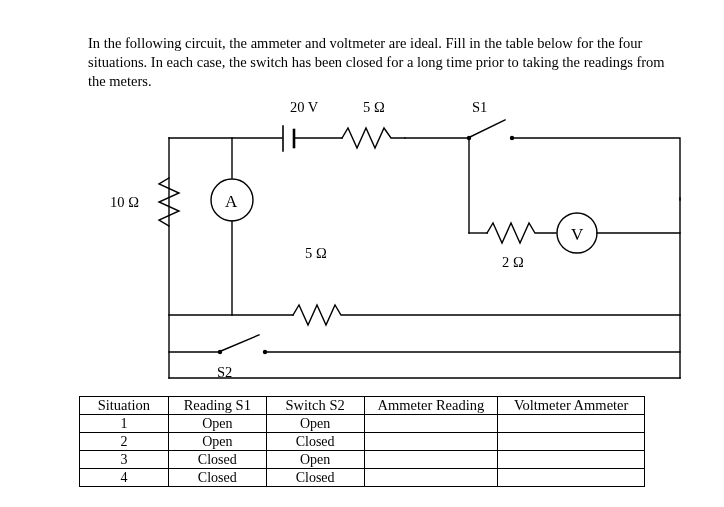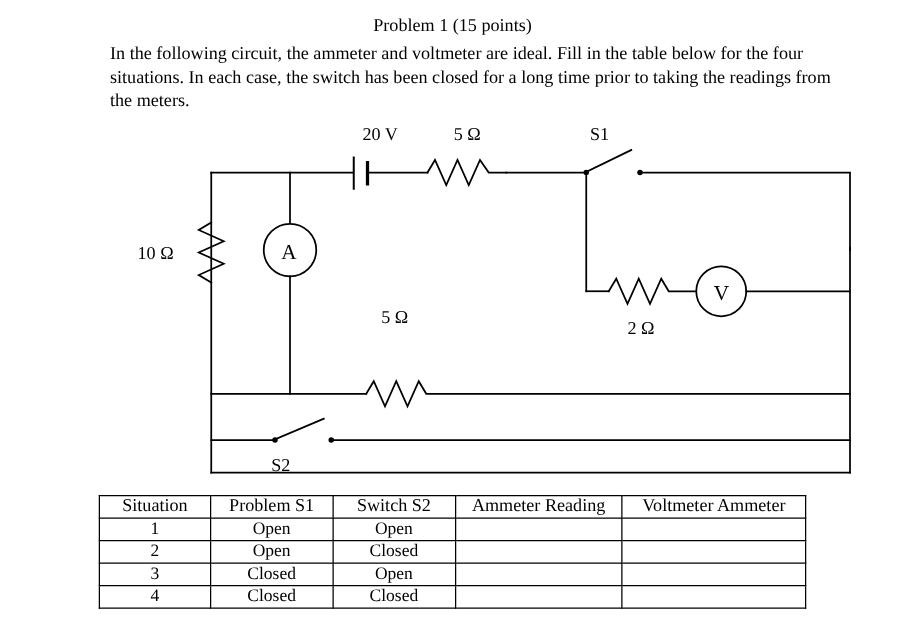--- a/index.html
+++ b/index.html
@@ -86,21 +86,20 @@
     font-family: "Liberation Serif", serif;
     font-size: 17px;
     fill: #000000;
   }
 </style>
 </head>
 <body>
 
 <div class="page">
 
-  <div class="title">Problem 1 (15 points)</div>
 
   <div class="intro">In the following circuit, the ammeter and voltmeter are ideal.  Fill in the table below for the four situations. In each case, the switch has been closed for a long time prior to taking the readings from the meters.</div>
 
   <div class="circuit">
     <svg width="724" height="290" viewBox="0 0 724 290" xmlns="http://www.w3.org/2000/svg">
       <g fill="none" stroke="#000000" stroke-width="1.4" stroke-linecap="square">
 
         <path d="M 144 48 L 144 288"></path>
 
         <path d="M 144 48 L 257 48"></path>
@@ -163,21 +162,21 @@
       <colgroup>
         <col class="c0">
           <col class="c1">
           <col class="c2">
           <col class="c3">
           <col class="c4">
       </colgroup>
       <thead>
         <tr>
           <th>Situation</th>
-          <th>Problem S1</th>
+          <th>Reading S1</th>
           <th>Switch S2</th>
           <th>Ammeter Reading</th>
           <th>Voltmeter Ammeter</th>
         </tr>
       </thead>
       <tbody>
         <tr>
           <td>1</td>
           <td>Open</td>
           <td>Open</td>

